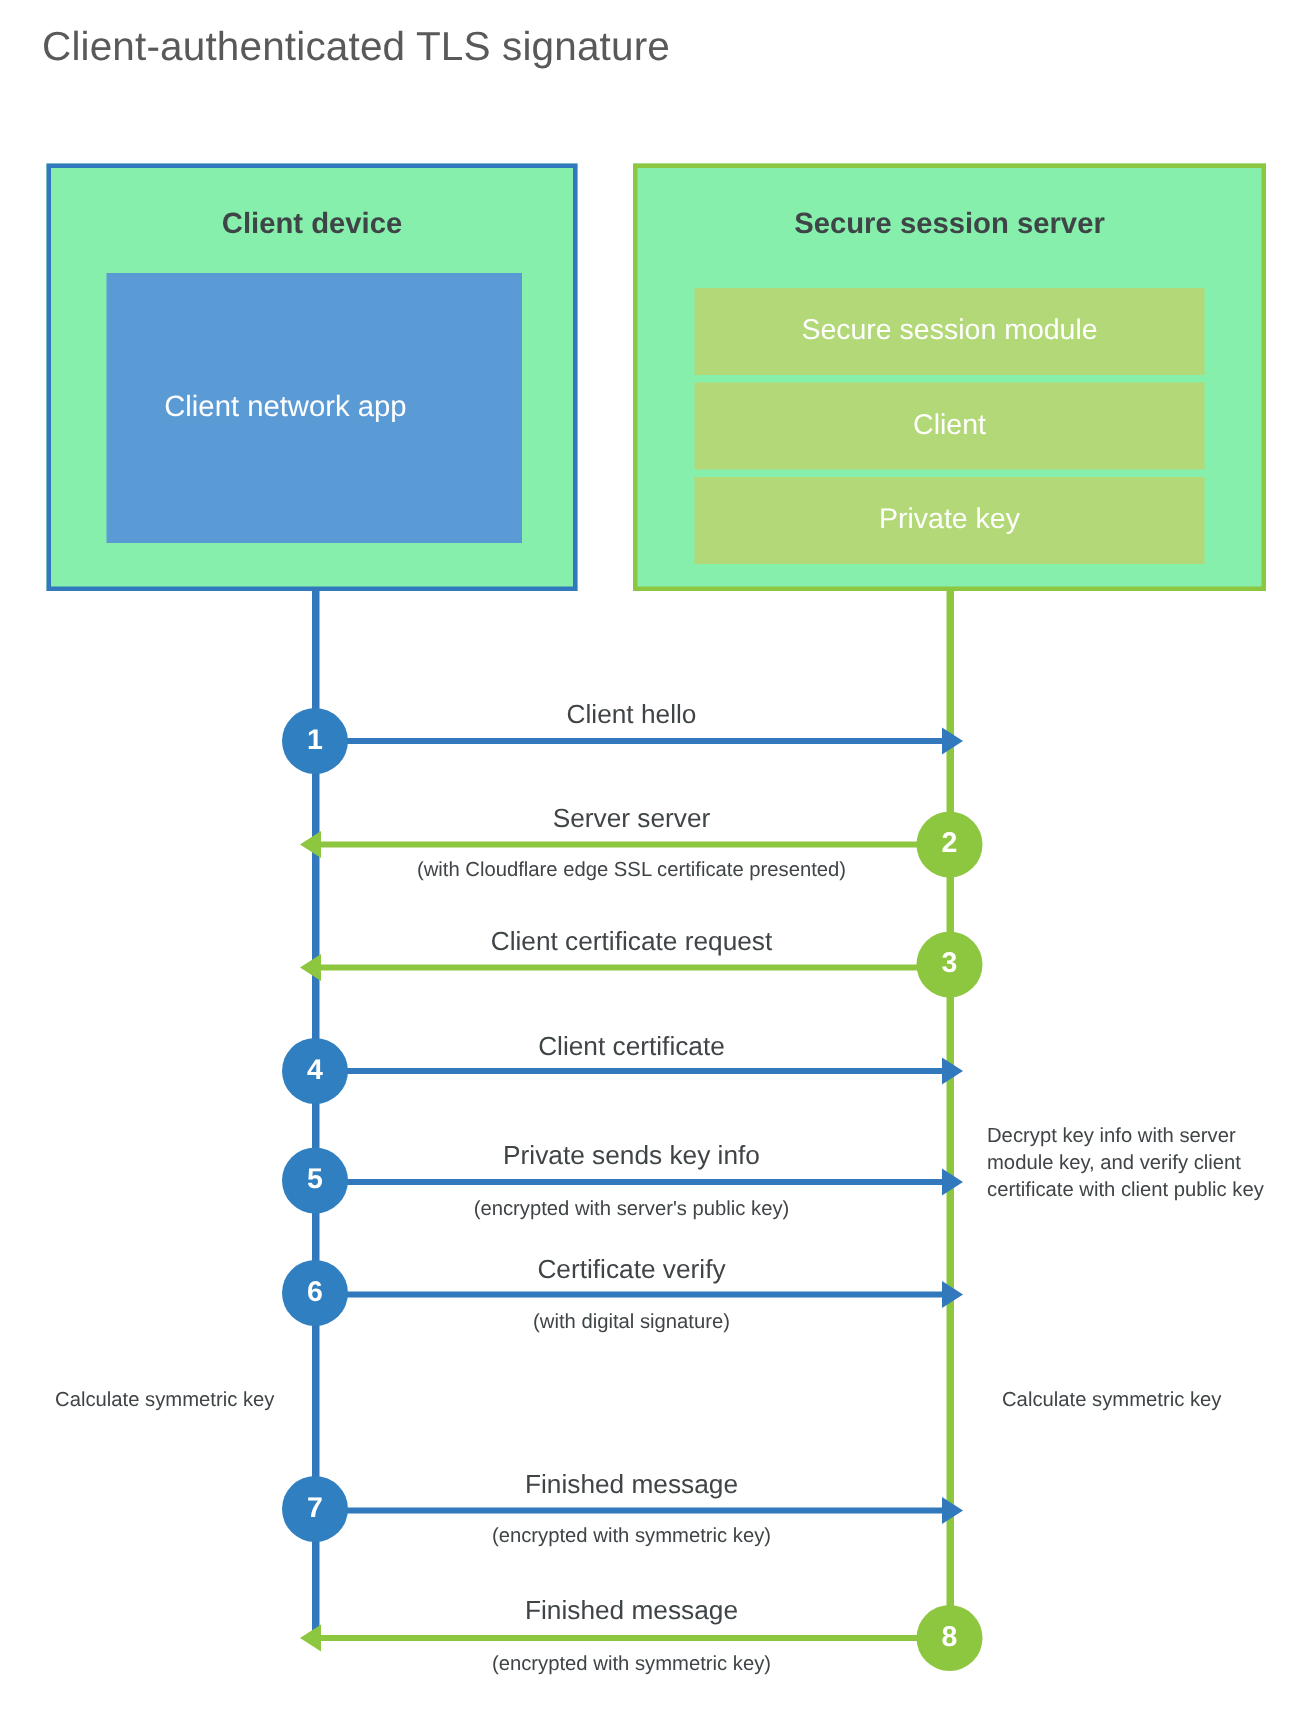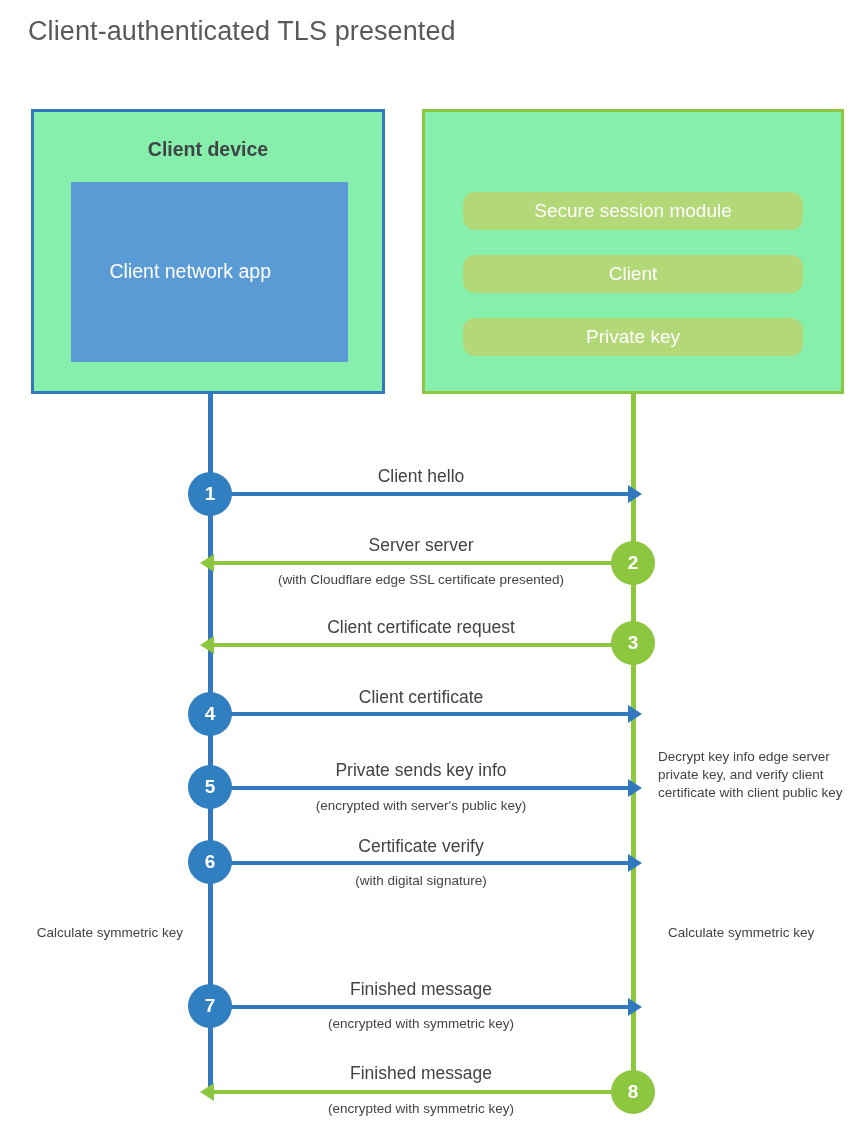--- a/index.html
+++ b/index.html
@@ -77,26 +77,25 @@
     line-height: 1.32;
     text-align: left;
     width: 200px;
   }
 
   
   .server-bar {
     position: absolute;
     left: 38px;
     width: 340px;
-    height: 38px;
+    height: 58px;
     background: #b3d878;
     display: flex;
     align-items: center;
     justify-content: center;
-    border-radius: 12px;
   }
   .server-bar span {
     color: #ffffff;
     font-size: 19px;
   }
   #server-bar-0 { top: 80px; }
   #server-bar-1 { top: 143px; }
   #server-bar-2 { top: 206px; }
 
   
@@ -199,30 +198,31 @@
   #note-server-symkey {
     left: 668px;
     top: 924px;
     width: 170px;
     text-align: left;
   }
 </style>
 </head>
 <body>
 
-<div id="diagram-title">Client-authenticated TLS presented</div>
+<div id="diagram-title">Client-authenticated TLS signature</div>
 
 <div id="client-box" class="party-box">
   <div class="party-title">Client device</div>
   <div id="client-app-block">
     <div id="client-app-label">Client network app</div>
   </div>
 </div>
 
 <div id="server-box" class="party-box">
+  <div class="party-title">Secure session server</div>
   <div id="server-bar-0" class="server-bar">
     <span>Secure session module</span>
   </div>
   <div id="server-bar-1" class="server-bar">
     <span>Client</span>
   </div>
   <div id="server-bar-2" class="server-bar">
     <span>Private key</span>
   </div>
 </div>
@@ -276,17 +276,17 @@
 <div class="msg-sublabel" style="top:1016px">(encrypted with symmetric key)</div>
 <div class="step-circle blue" style="top:984px">7</div>
 
 <div class="msg-label" style="top:1063px">Finished message</div>
 <div class="msg-arrow to-left green" style="top:1090px">
     <i class="head"></i>
   </div>
 <div class="msg-sublabel" style="top:1101px">(encrypted with symmetric key)</div>
 <div class="step-circle green" style="top:1070px">8</div>
 
-<div id="note-server-decrypt" class="side-note">Decrypt key info edge server private key, and verify client certificate with client public key</div>
+<div id="note-server-decrypt" class="side-note">Decrypt key info with server module key, and verify client certificate with client public key</div>
 
 <div id="note-client-symkey" class="side-note">Calculate symmetric key</div>
 
 <div id="note-server-symkey" class="side-note">Calculate symmetric key</div>
 
 </body></html>

